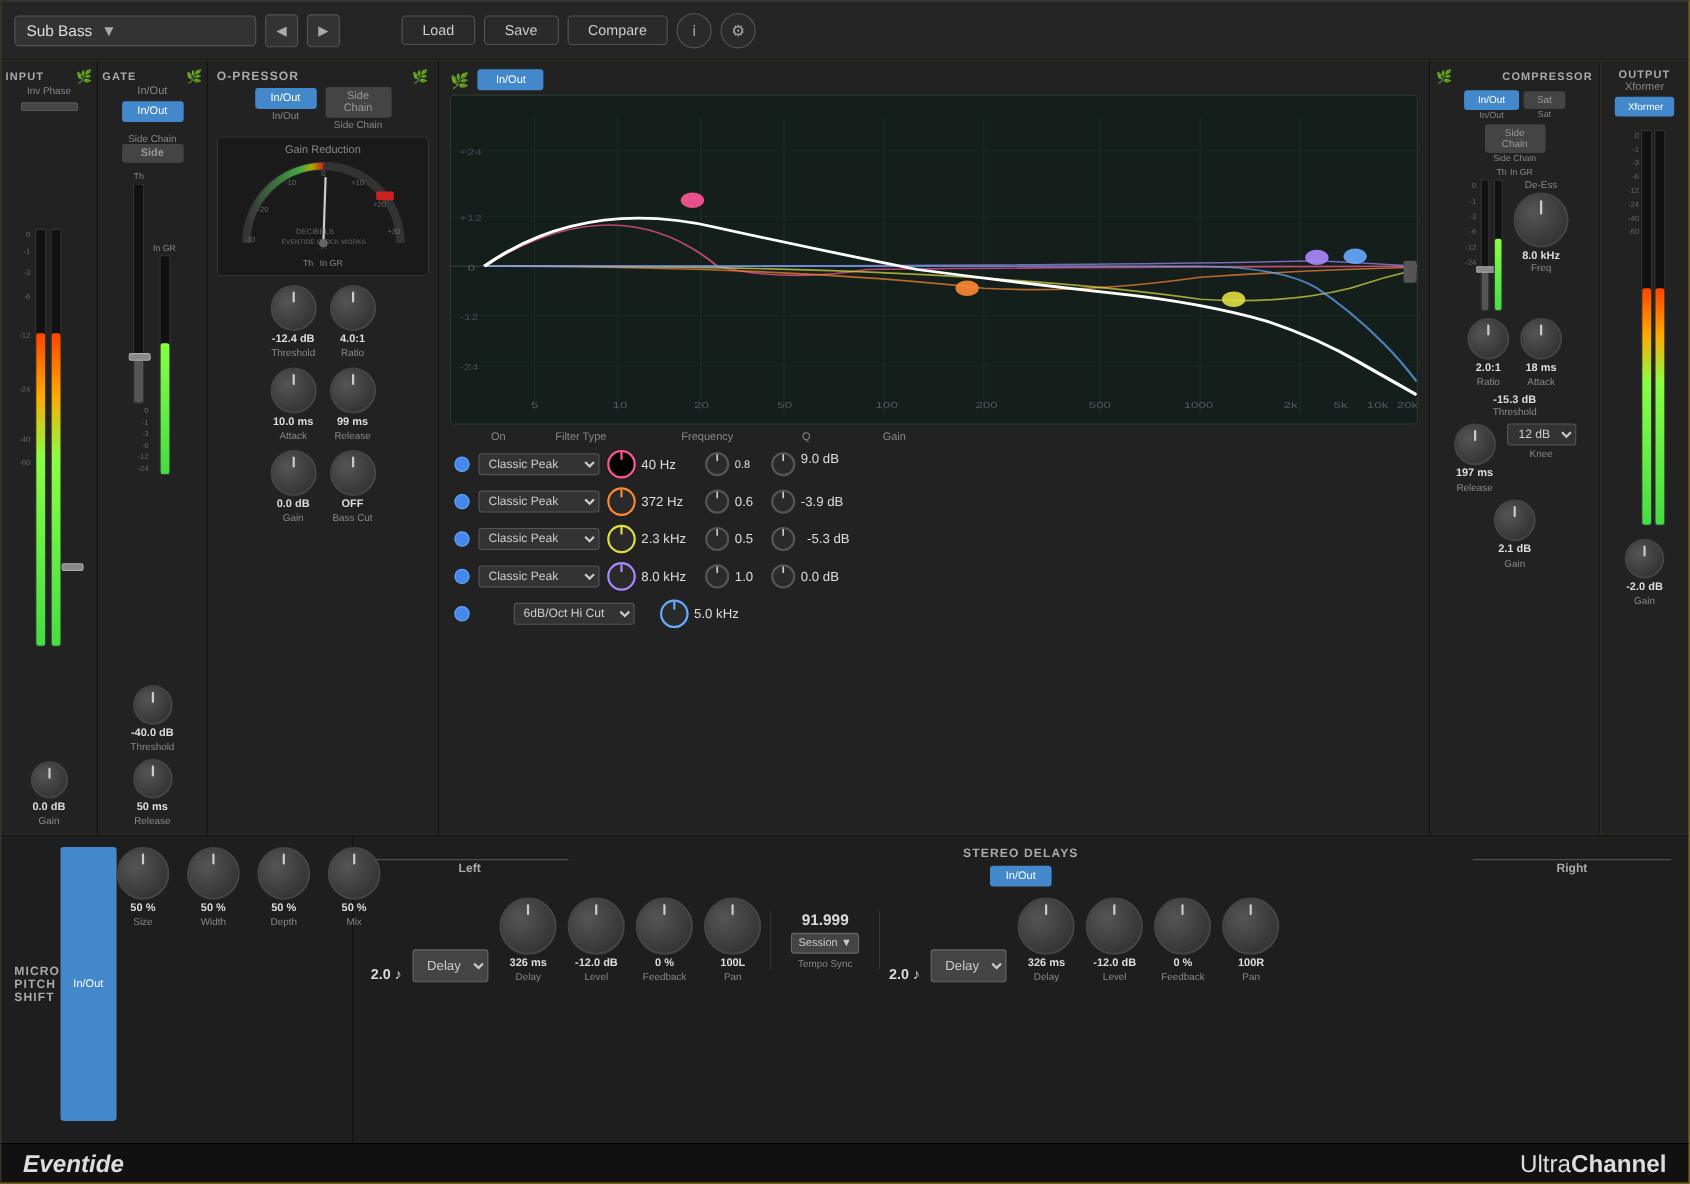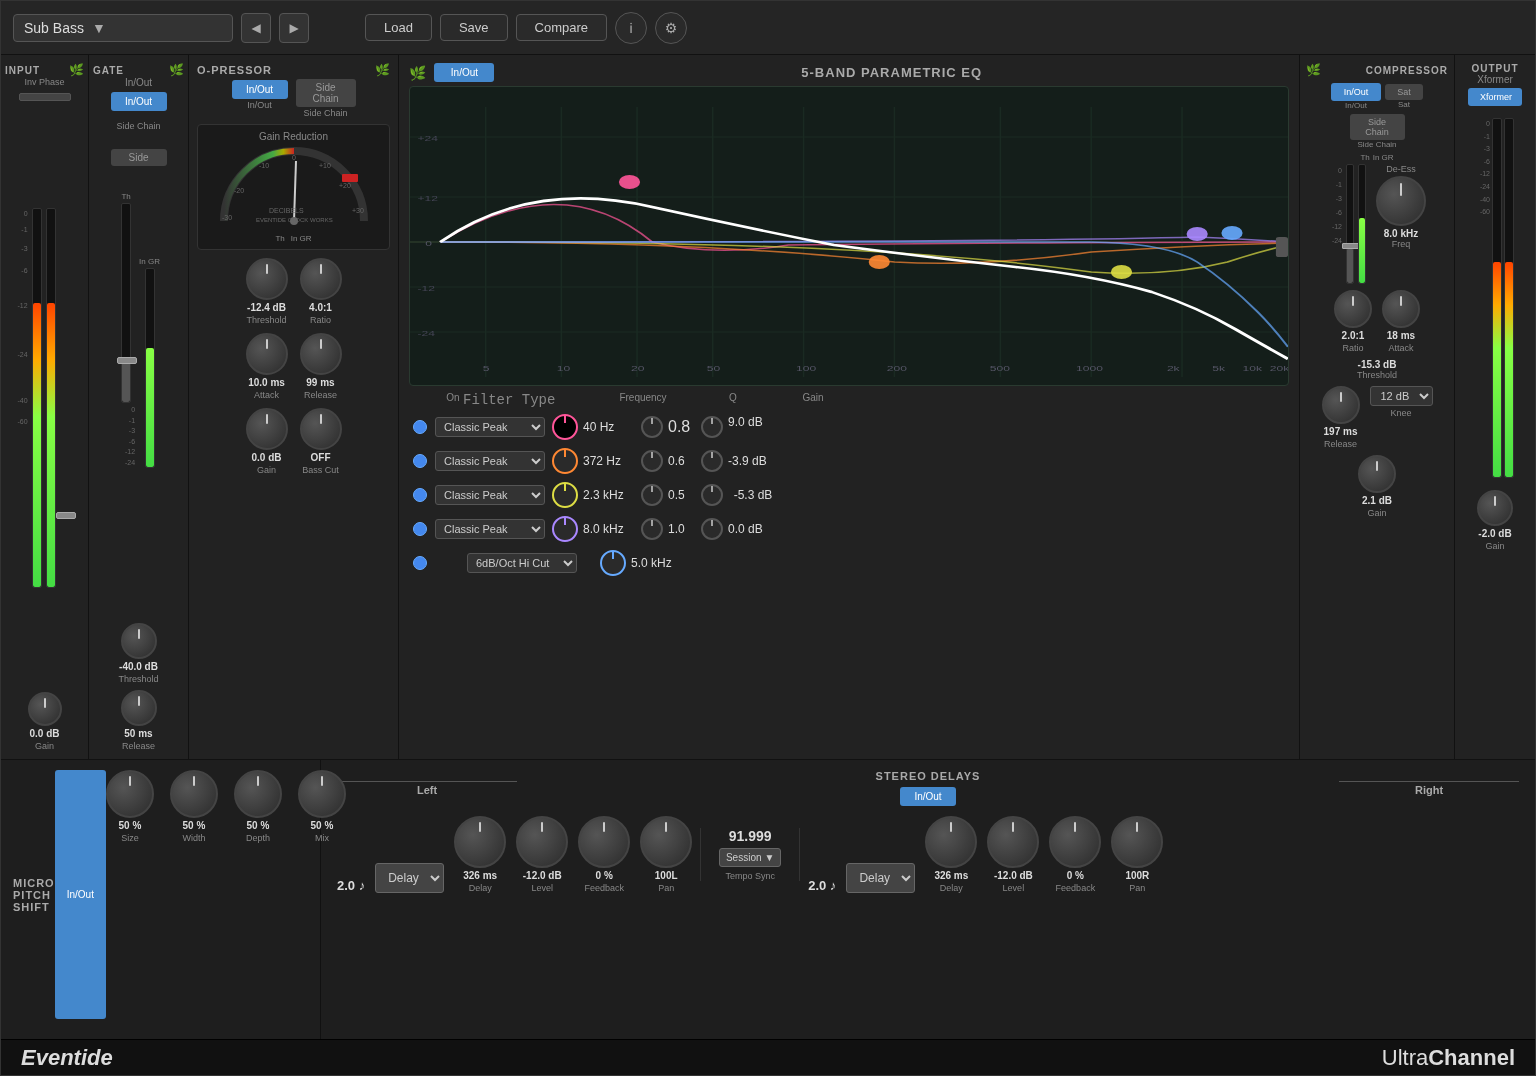--- a/index.html
+++ b/index.html
@@ -405,21 +405,21 @@
     </div>
 
     <div class="section gate-section" style="width:100px; padding:8px 4px;">
       <div style="display:flex; align-items:center; justify-content:space-between;">
         <div class="section-label" style="font-size:10px;">GATE</div>
         <span class="leaf-icon" style="position:relative; top:0; right:0;">🌿</span>
       </div>
       <div class="section-sub-label">In/Out</div>
       <button class="active-toggle" style="width:56px; margin: 4px auto; display:block;">In/Out</button>
       <div style="text-align:center; font-size:9px; color:#888; margin-top:6px;">Side Chain</div>
-      <button class="toggle-btn-gray" style="width:56px; margin: 18px auto; display:block;">Side</button>
+      <button class="toggle-btn-gray" style="width:56px; margin: 0 auto; display:block;font-weight:bold;">Side</button>
 
       <div style="display:flex; gap:4px; margin:8px 4px; align-items:flex-end; justify-content:center;">
 
         <div style="display:flex; flex-direction:column; align-items:center; gap:2px;">
           <div style="font-size:8px; color:#888;">Th</div>
           <div style="width:10px; height:200px; background:#111; border:1px solid #333; border-radius:2px; position:relative;">
             <div style="position:absolute; bottom:0; width:100%; height:20%; background:#555; border-radius:2px;"></div>
             <div style="position:absolute; bottom:19%; width:20px; height:7px; background:#888; border:1px solid #aaa; border-radius:2px; left:-5px; cursor:grab;"></div>
           </div>
           <div style="font-size:7px; color:#666; line-height:1.5; text-align:right; width:18px;">
@@ -548,21 +548,20 @@
         </div>
       </div>
     </div>
 
     <div class="section eq-section" style="flex:1; padding:8px 10px; border-right:1px solid #111;">
       <div style="display:flex; align-items:center; justify-content:space-between; margin-bottom:4px;">
         <div style="display:flex; align-items:center; gap:8px;">
           <span class="leaf-icon" style="position:relative;top:0;right:0; font-size:14px;">🌿</span>
           <button class="active-toggle" style="width:60px;">In/Out</button>
         </div>
-        <div class="section-label" style="font-size:13px; flex:1; text-align:center;">5-BAND PARAMETRIC EQ</div>
       </div>
 
       <div style="background:#141e1a; border:1px solid #2a3a30; border-radius:4px; height:300px; position:relative; margin-bottom:6px;">
         <svg width="100%" height="270" viewBox="0 0 580 270" preserveAspectRatio="none" style="position:absolute; top:20px; left:0;">
 
           <line x1="0" y1="30" x2="580" y2="30" stroke="#1a2a22" stroke-width="1"></line>
           <line x1="0" y1="90" x2="580" y2="90" stroke="#1a2a22" stroke-width="1"></line>
           <line x1="0" y1="135" x2="580" y2="135" stroke="#2a3a2a" stroke-width="1.5"></line>
           <line x1="0" y1="180" x2="580" y2="180" stroke="#1a2a22" stroke-width="1"></line>
           <line x1="0" y1="225" x2="580" y2="225" stroke="#1a2a22" stroke-width="1"></line>
@@ -615,21 +614,21 @@
           <circle cx="543" cy="126" r="7" fill="#66aaff" opacity="0.9" style="cursor:pointer;"></circle>
 
           <rect x="572" y="130" width="8" height="20" fill="#555" rx="2"></rect>
         </svg>
       </div>
 
       <div>
         <div style="display:flex; padding: 0 4px; margin-bottom:2px;">
           <div style="width:30px;"></div>
           <div style="width:20px; font-size:10px; color:#888; text-align:center;">On</div>
-          <div style="width:130px; font-size:14px; color:#888; text-align:left;font-family:Liberation Mono, monospace;">Filter Type</div>
+          <div style="width:130px; font-size:10px; color:#888; text-align:center;">Filter Type</div>
           <div style="width:100px; font-size:10px; color:#888; text-align:center;">Frequency</div>
           <div style="width:80px; font-size:10px; color:#888; text-align:center;">Q</div>
           <div style="width:80px; font-size:10px; color:#888; text-align:center;">Gain</div>
         </div>
 
         <div style="display:flex; align-items:center; padding:3px 4px; gap:2px;">
           <div class="on-btn-blue"></div>
           <div style="width:4px;"></div>
           <select class="filter-select">
             <option>Classic Peak</option>
@@ -639,21 +638,21 @@
                 <circle cx="14" cy="14" r="12" fill="radial-gradient(#555,#222)" stroke="#ff5599" stroke-width="2"></circle>
                 <line x1="14" y1="3" x2="14" y2="10" stroke="#ff5599" stroke-width="2"></line>
               </svg>
             <span style="font-size:12px; color:#ddd; width:55px;">40 Hz</span>
           </div>
           <div style="display:flex; align-items:center; gap:4px;">
             <svg width="24" height="24">
                 <circle cx="12" cy="12" r="10" fill="#2a2a2a" stroke="#555" stroke-width="2"></circle>
                 <line x1="12" y1="3" x2="12" y2="9" stroke="#ccc" stroke-width="1.5"></line>
               </svg>
-            <span style="font-size:16px; color:#ddd; width:30px;">0.8</span>
+            <span style="font-size:10px; color:#ddd; width:30px;">0.8</span>
           </div>
           <div style="display:flex; gap:4px;">
             <svg width="24" height="24">
                 <circle cx="12" cy="12" r="10" fill="#2a2a2a" stroke="#555" stroke-width="2"></circle>
                 <line x1="12" y1="3" x2="12" y2="9" stroke="#ccc" stroke-width="1.5"></line>
               </svg>
             <span style="font-size:12px; color:#ddd; width:50px;">9.0 dB</span>
           </div>
         </div>
 

